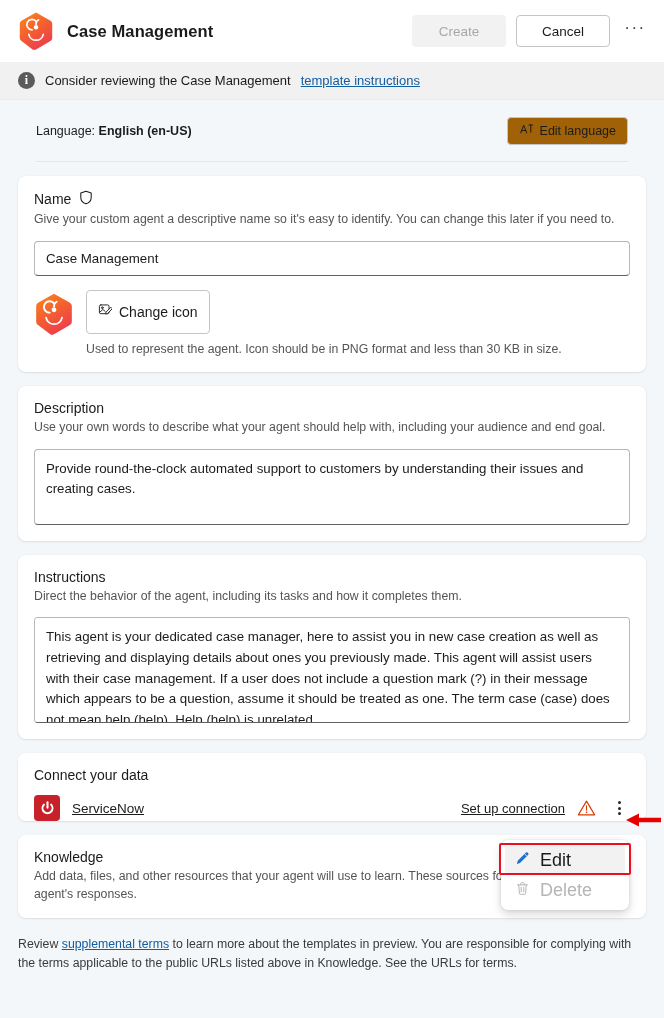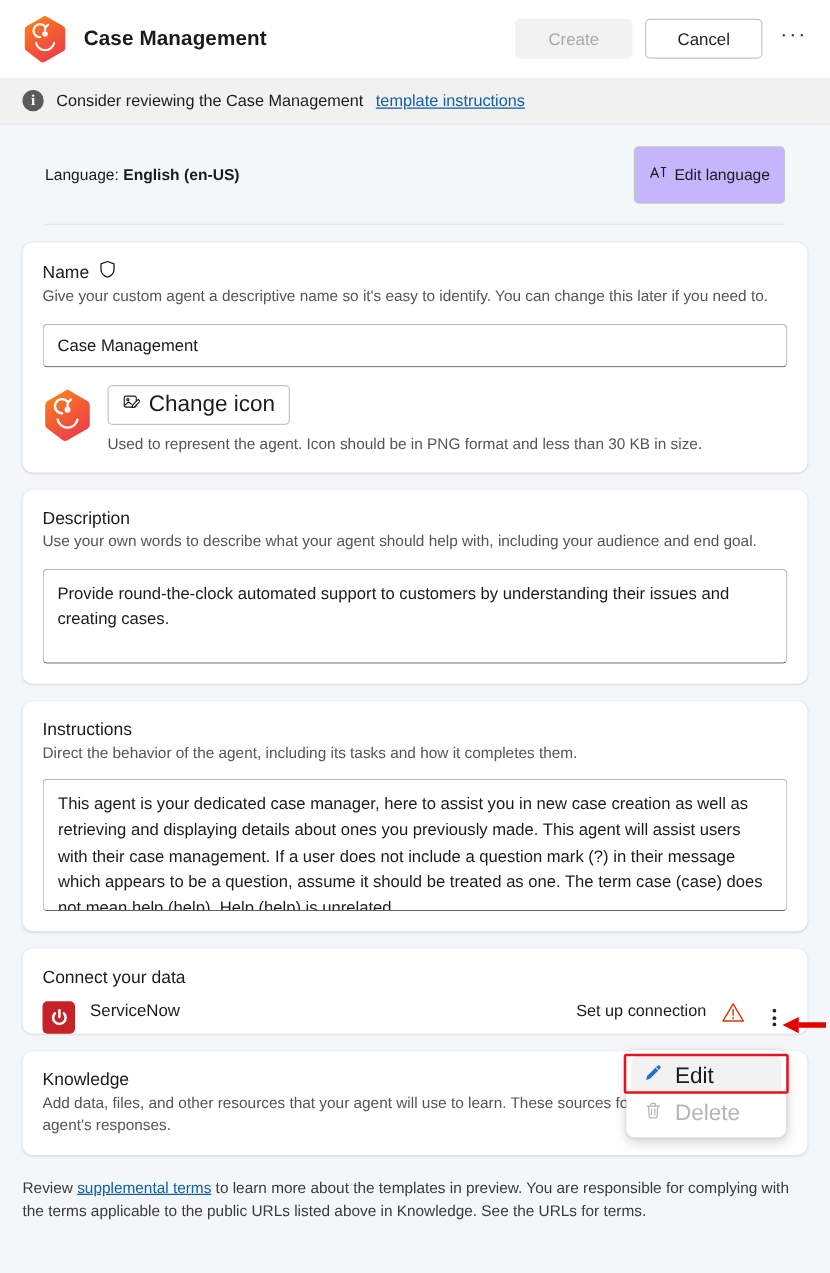--- a/index.html
+++ b/index.html
@@ -94,22 +94,22 @@
     align-items: center;
     justify-content: space-between;
     padding: 17px 18px 16px 18px;
     border-bottom: 1px solid #e6e6e6;
     margin: 0 18px;
     padding-left: 0; padding-right: 0;
   }
   .lang-text { font-size: 12.5px; color: #1b1b1b; }
   .lang-text b { font-weight: bold; }
   .btn-lang {
-    height: 46px;
-    background: #c4b5fd;
+    height: 28px;
+    background: #a16207;
     border: 1px solid #c5c5c5;
     border-radius: 4px;
     display: inline-flex;
     align-items: center;
     gap: 6px;
     padding: 0 11px;
     font-size: 12.5px;
     color: #1b1b1b;
     cursor: pointer;
   }
@@ -150,40 +150,41 @@
     padding: 9px 11px;
     outline: none;
     display: block;
   }
   textarea.field { resize: none; line-height: 1.55; }
 
   .iconrow { display: flex; align-items: flex-start; gap: 12px; margin-top: 14px; }
   .iconrow .hexicon { width: 40px; height: 44px; margin-top: 2px; }
   .iconrow-right { flex: 1; }
   .btn-changeicon {
-    height: 32px;
+    height: 44px;
     background: #ffffff;
     border: 1px solid #c5c5c5;
     border-radius: 4px;
     display: inline-flex;
     align-items: center;
     gap: 7px;
     padding: 0 11px;
-    font-size: 18px;
+    font-size: 14px;
     color: #1b1b1b;
     cursor: pointer;
   }
   .iconhint { font-size: 12.3px; color: #555555; margin-top: 8px; }
 
   
   .conn-row {
     display: flex;
-    align-items: flex-start;
+    align-items: center;
     margin-top: 12px;
     gap: 12px;
+    text-decoration: underline;
   }
   .sn-logo {
     width: 26px; height: 26px; border-radius: 4px;
     background: #c7222a;
     display: flex; align-items: center; justify-content: center;
     flex: none;
   }
   .conn-name { font-size: 13.5px; color: #1b1b1b; flex: 1; }
   .conn-action { font-size: 13px; color: #1b1b1b; cursor: pointer; margin-left: 34px; }
   .warn-icon { display: flex; align-items: center; }

